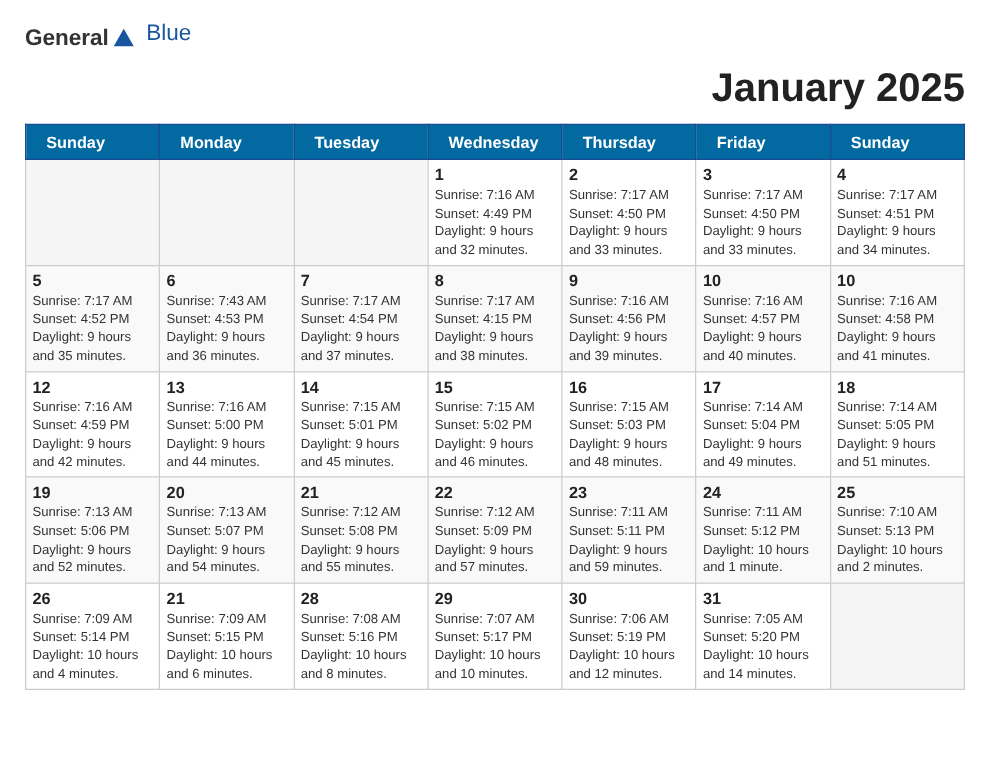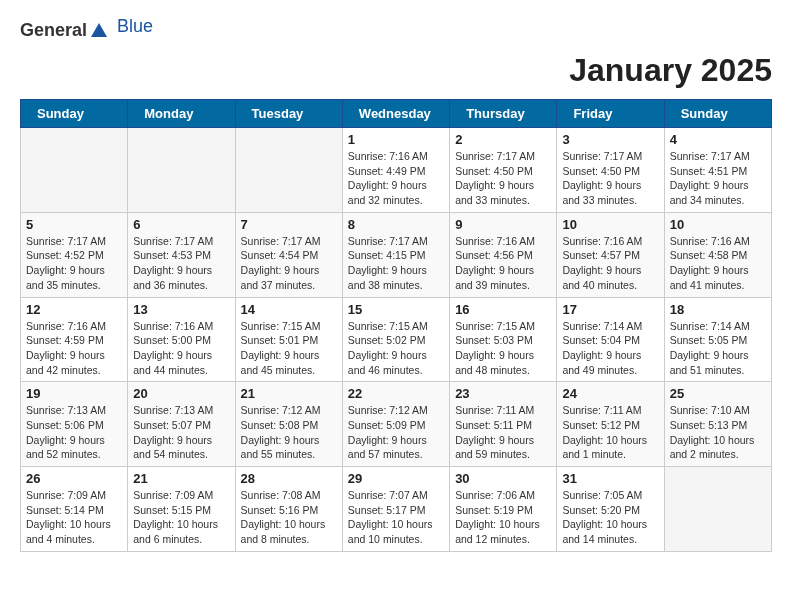--- a/index.html
+++ b/index.html
@@ -136,21 +136,21 @@
       </tr>
       <tr>
         <td>
           <span class="day-num">5</span>
           <div class="day-info">Sunrise: 7:17 AM
 Sunset: 4:52 PM
 Daylight: 9 hours and 35 minutes.</div>
         </td>
         <td>
           <span class="day-num">6</span>
-          <div class="day-info">Sunrise: 7:17 AM
+          <div class="day-info">Sunrise: 7:43 AM
 Sunset: 4:53 PM
 Daylight: 9 hours and 36 minutes.</div>
         </td>
         <td>
           <span class="day-num">7</span>
           <div class="day-info">Sunrise: 7:17 AM
 Sunset: 4:54 PM
 Daylight: 9 hours and 37 minutes.</div>
         </td>
         <td>

